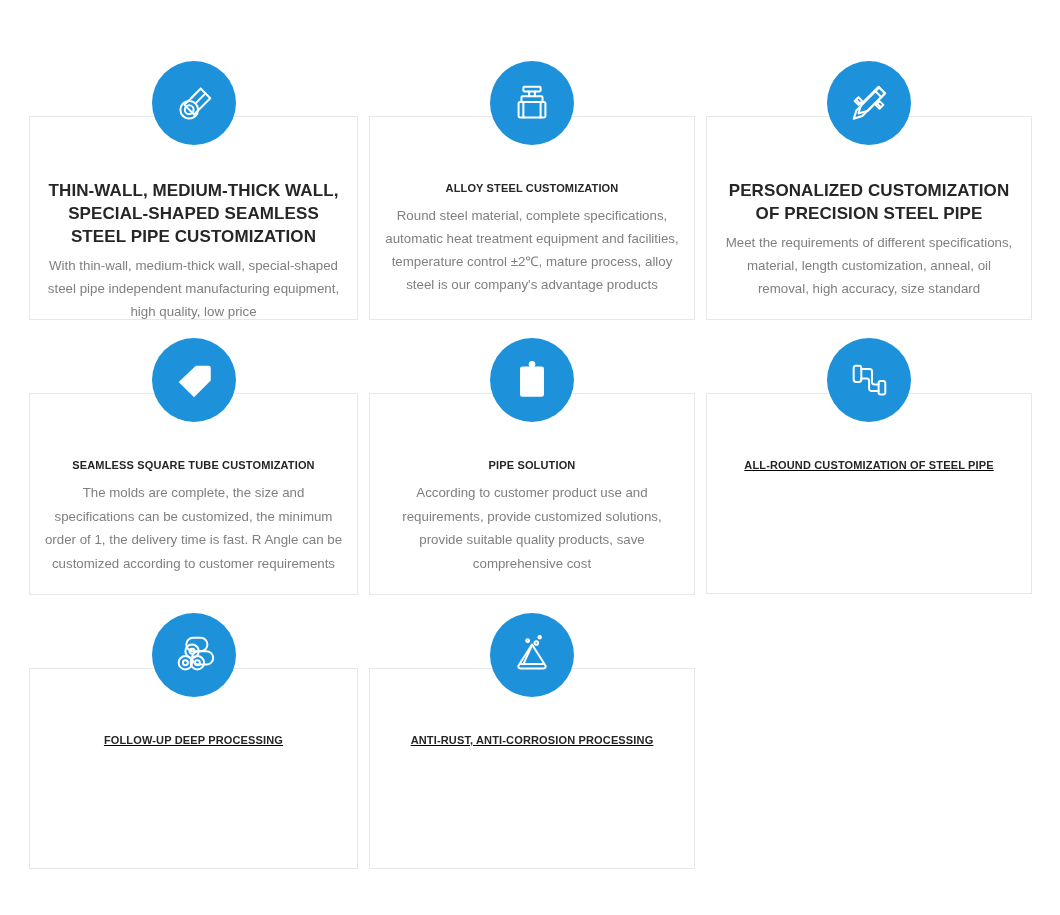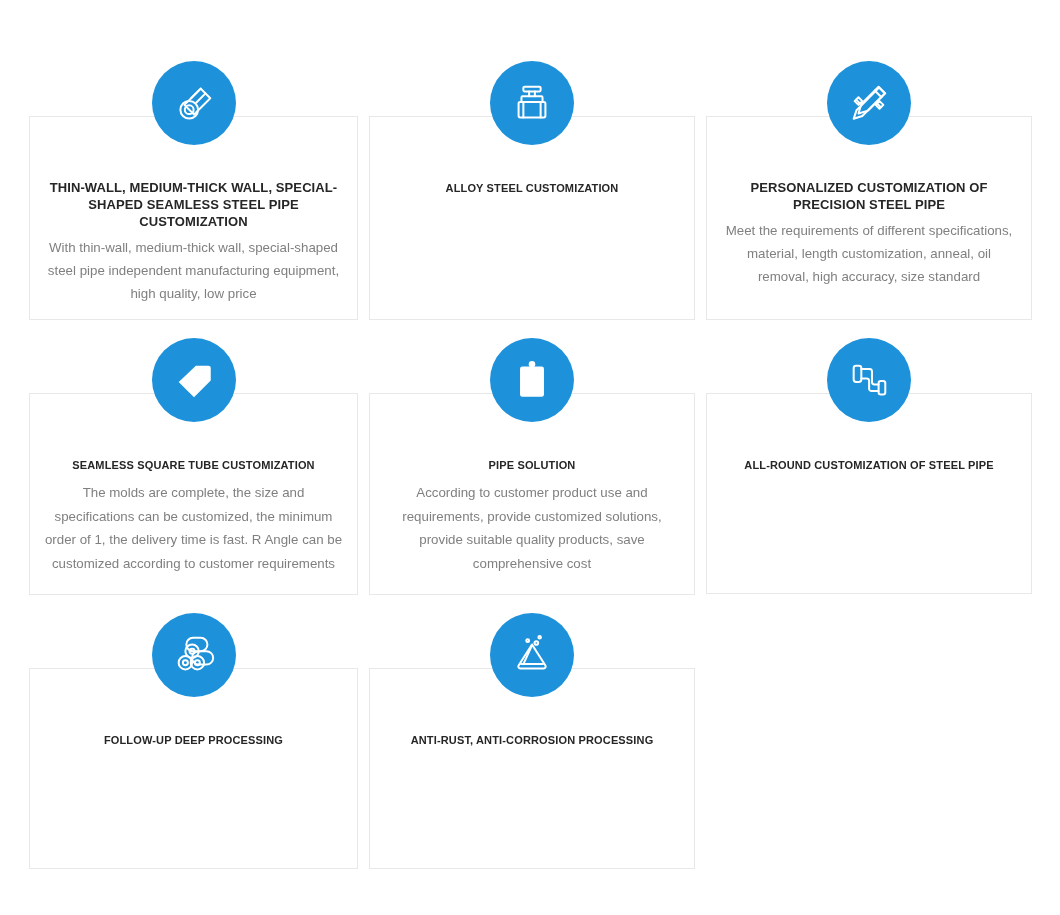--- a/index.html
+++ b/index.html
@@ -39,21 +39,21 @@
     position: relative;
     box-sizing: border-box;
     border: 1px solid #e8e8e8;
     background: #ffffff;
     margin-top: 56px;          
     padding: 62px 14px 18px;
     text-align: center;
   }
   .card.row1 { height: 204px; }
   .card.row2 { height: 202px; }
-  .card.row3 { height: 201px; }
+  .card.row3 { height: 201px; text-decoration: underline; }
 
   
   .icon-badge {
     position: absolute;
     left: 50%;
     top: -56px;
     transform: translateX(-50%);
     width: 84px;
     height: 84px;
     border-radius: 50%;
@@ -83,22 +83,22 @@
   
   .card-title {
     margin: 0 0 6px;
     font-size: 11px;
     line-height: 19px;
     font-weight: bold;
     color: #262626;
     letter-spacing: 0.15px;
   }
   .card-title.small {
-    font-size: 13px;
-    line-height: 17px;
+    font-size: 17px;
+    line-height: 23px;
     letter-spacing: 0.1px;
   }
   .card-desc {
     margin: 0;
     font-size: 13.3px;
     line-height: 23.5px;
     color: #808080;
     font-weight: normal;
   }
   .card.row1 .card-desc,
@@ -128,20 +128,21 @@
       <div class="icon-badge">
         <svg viewBox="0 0 48 48" aria-hidden="true">
           <rect x="15" y="7" width="18" height="5" rx="1.2"></rect>
           <path d="M21 12 L21 17 M27 12 L27 17"></path>
           <rect x="13" y="17" width="22" height="6" rx="1.2"></rect>
           <rect x="10" y="23" width="28" height="16" rx="1.6"></rect>
           <path d="M15 23 L15 39 M33 23 L33 39"></path>
         </svg>
       </div>
       <p class="card-title">ALLOY STEEL CUSTOMIZATION</p>
+      <p class="card-desc">Round steel material, complete specifications, automatic heat treatment equipment and facilities, temperature control ±2℃, mature process, alloy steel is our company's advantage products</p>
     </div>
 
     <div class="card row1">
       <div class="icon-badge">
         <svg viewBox="0 0 48 48" aria-hidden="true">
           <path d="M13 35 L16 25 L34 7 L41 14 L23 32 Z"></path>
           <path d="M30 11 L37 18"></path>
           <path d="M34.5 8 L11 31.5 L8 40.5 L17 37.5 L40.5 14 Z"></path>
           <path d="M13 26 L9 22 L13 18 L17 22 Z"></path>
           <path d="M10.5 20.5 L14 24"></path>

